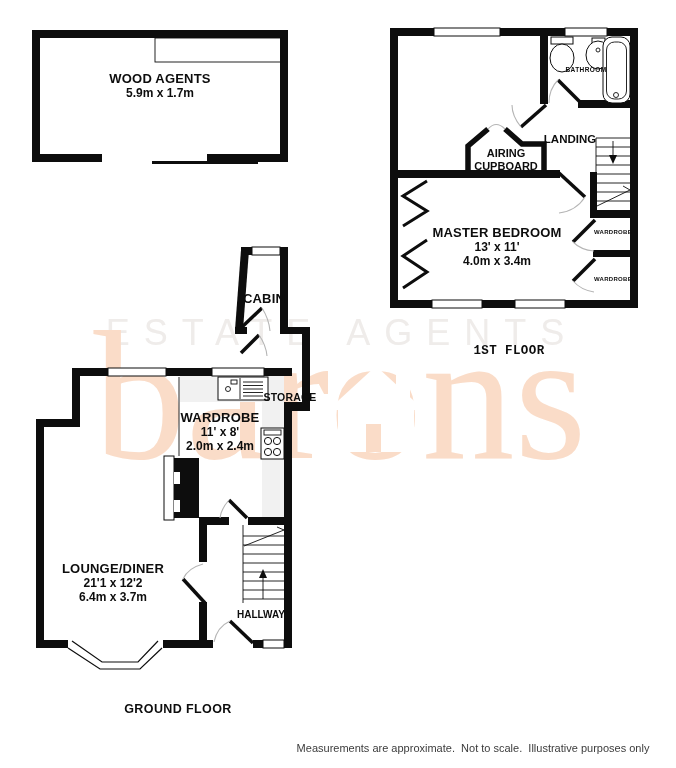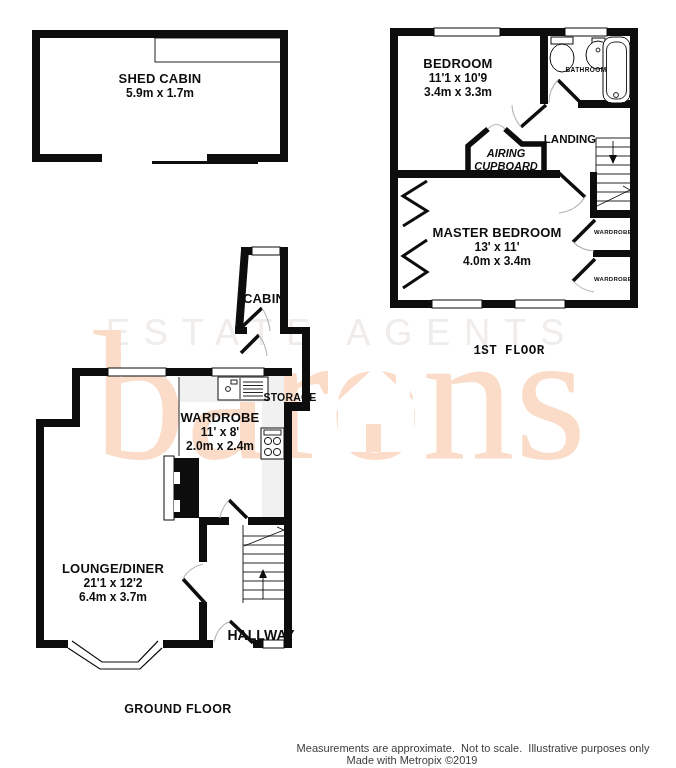--- a/index.html
+++ b/index.html
@@ -236,35 +236,30 @@
     </g>
 
     <g>
       <polyline class="thin" points="68,648 100,669 140,669 162,648"></polyline>
       <polyline class="thin" points="72,641 102,662 138,662 158,641"></polyline>
     </g>
   </g>
 </svg>
 
 <div class="lbl" style="left:80px;top:71px;width:160px;">
-  <div class="name">SHED CABIN</div>
+  <div class="name">WOOD AGENTS</div>
   <div class="dim">5.9m x 1.7m</div>
 </div>
 
-<div class="lbl" style="left:398px;top:56px;width:120px;">
-  <div class="name">BEDROOM</div>
-  <div class="dim">11'1 x 10'9</div>
-  <div class="dim">3.4m x 3.3m</div>
-</div>
 
 <div class="lbl tiny" style="left:558px;top:66px;width:56px;">BATHROOM</div>
 
 <div class="lbl mid" style="left:537px;top:133px;width:66px;text-align:center;">LANDING</div>
 
-<div class="lbl" style="left:466px;top:147px;width:80px;font-size:11px;line-height:12.5px;font-style:italic;">
+<div class="lbl" style="left:466px;top:147px;width:80px;font-size:11px;line-height:12.5px;">
   <div>AIRING</div>
   <div>CUPBOARD</div>
 </div>
 
 <div class="lbl" style="left:407px;top:225px;width:180px;">
   <div class="name">MASTER BEDROOM</div>
   <div class="dim">13' x 11'</div>
   <div class="dim">4.0m x 3.4m</div>
 </div>
 
@@ -281,20 +276,19 @@
   <div class="dim">11' x 8'</div>
   <div class="dim">2.0m x 2.4m</div>
 </div>
 
 <div class="lbl" style="left:53px;top:561px;width:120px;">
   <div class="name">LOUNGE/DINER</div>
   <div class="dim">21'1 x 12'2</div>
   <div class="dim">6.4m x 3.7m</div>
 </div>
 
-<div class="lbl" style="left:227px;top:609px;width:68px;font-size:14px;line-height:11px;margin-top:21px;">HALLWAY</div>
+<div class="lbl" style="left:227px;top:609px;width:68px;font-size:10px;line-height:11px;">HALLWAY</div>
 
 <div class="lbl floor" style="left:118px;top:702px;width:120px;">GROUND FLOOR</div>
 
 <div class="footer" style="left:270px;top:742px;width:406px;">Measurements are approximate.  Not to scale.  Illustrative purposes only</div>
-<div class="footer" style="left:270px;top:754px;width:284px;">Made with Metropix ©2019</div>
 
 </div>
 
 </body></html>

